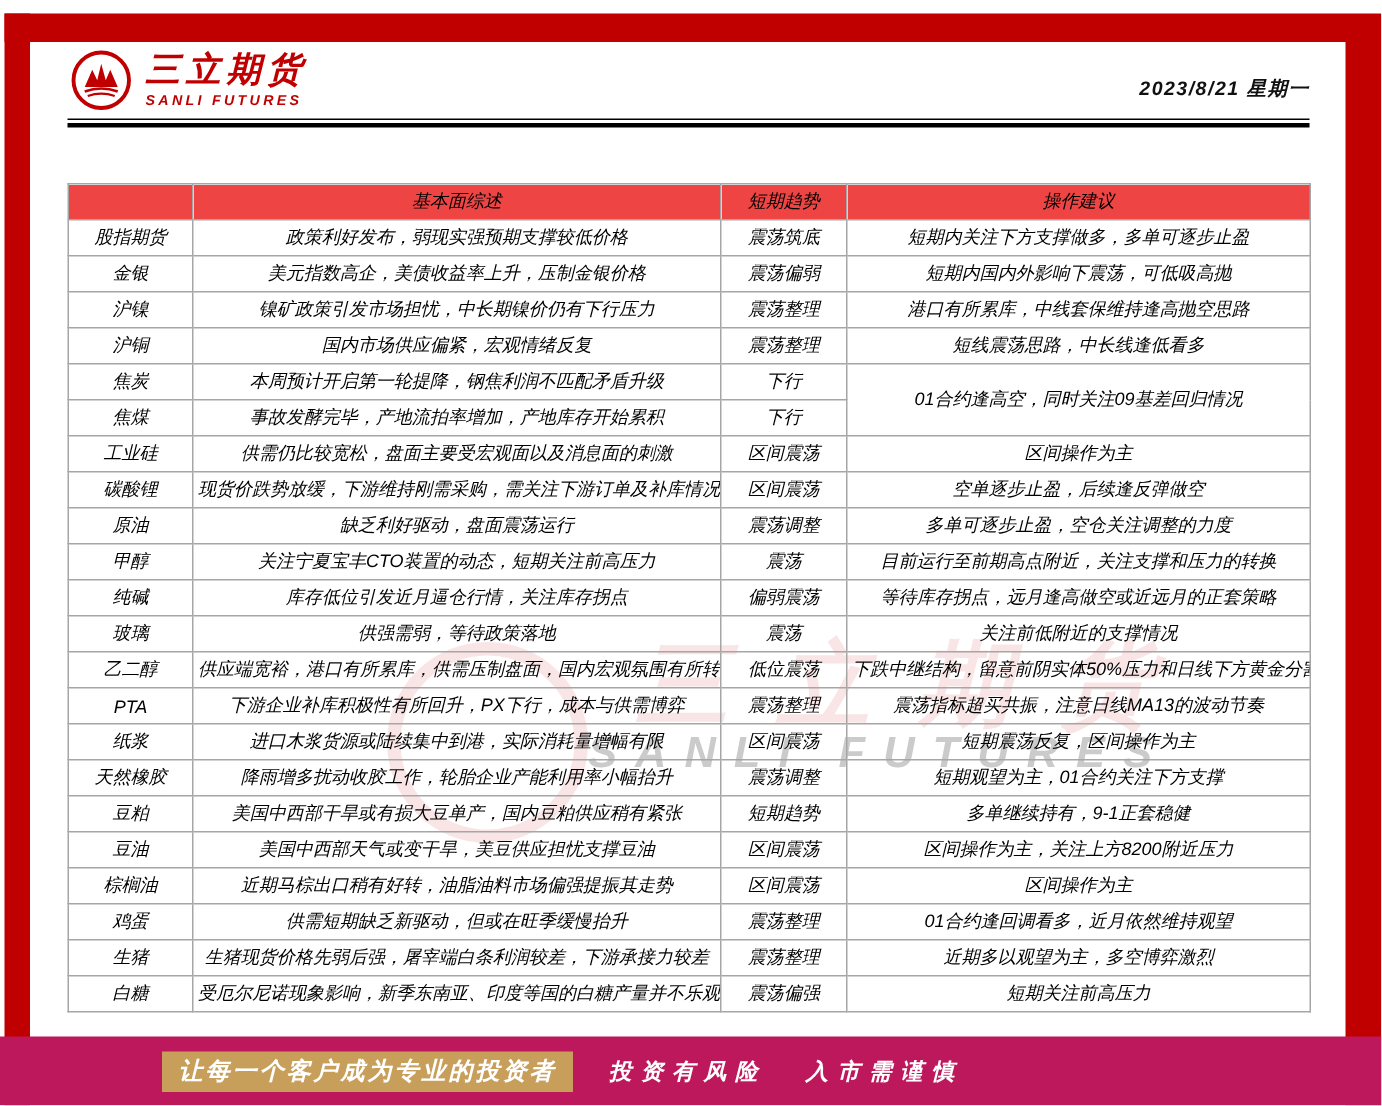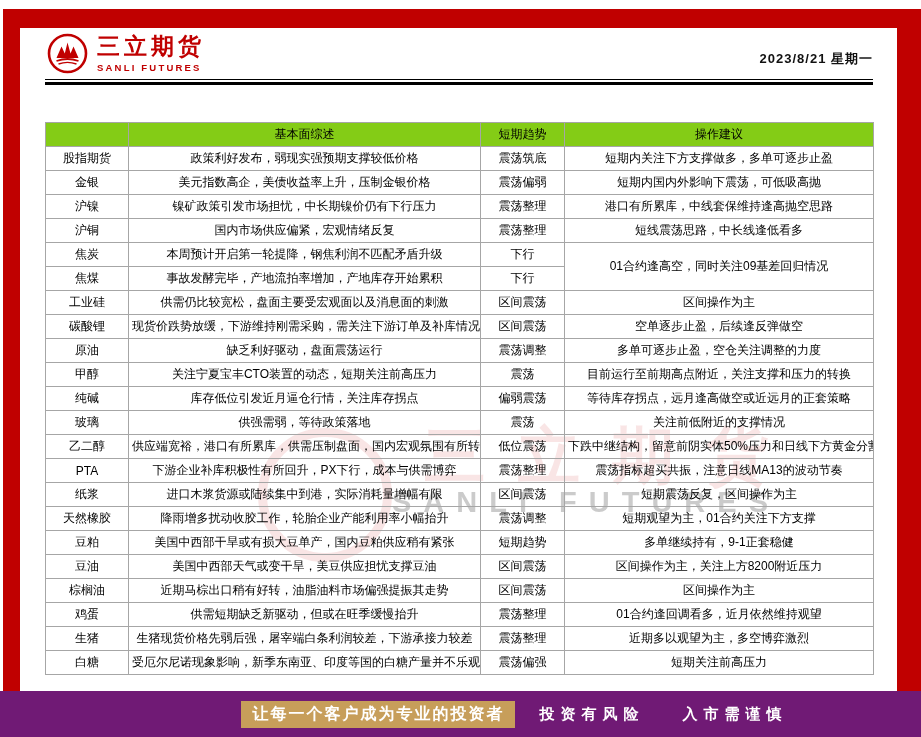--- a/index.html
+++ b/index.html
@@ -1,23 +1,23 @@
 <!DOCTYPE html>
 <html><head>
 <meta charset="utf-8">
 <style>
   html,body { margin:0; padding:0; background:#ffffff; font-family:"Liberation Sans", sans-serif; }
-  .page { position:relative; width:921px; height:737px; background:#ffffff; overflow:hidden; }
+  .page { position:relative; width:921px; height:737px; background:#ffffff; overflow:hidden;font-style:italic; }
 
   
   .frame-top    { position:absolute; left:3px;   top:9px;   width:918px; height:19px;  background:#c00000; }
   .frame-left   { position:absolute; left:3px;   top:9px;   width:17px;  height:728px; background:#c00000; }
   .frame-right  { position:absolute; left:897px; top:28px;  width:24px;  height:709px; background:#c00000; }
-  .footer-bar   { position:absolute; left:0;     top:691px; width:921px; height:46px;  background:#701a75;
-                  display:flex; align-items:center; padding-left:108px; box-sizing:border-box;justify-content:center; }
+  .footer-bar   { position:absolute; left:0;     top:691px; width:921px; height:46px;  background:#be185d;
+                  display:flex; align-items:center; padding-left:108px; box-sizing:border-box; }
 
   
   .logo { position:absolute; left:47px; top:33px; display:flex; align-items:center; }
   .logo-icon { width:41px; height:41px; }
   .logo-text { margin-left:9px; }
   .logo-cn { font-size:23px; font-weight:bold; color:#c00000; letter-spacing:4px; line-height:1.1; }
   .logo-en { font-size:9.5px; font-weight:bold; color:#c00000; letter-spacing:2.2px; margin-top:2px; }
   .date { position:absolute; right:48px; top:50px; font-size:13px; font-weight:bold; color:#111111; letter-spacing:1px;text-align:right; }
 
   .separator { position:absolute; left:45px; top:79px; width:828px; }
@@ -35,31 +35,31 @@
   .wm-en   { position:absolute; left:392px; top:486px; font-size:29px; font-weight:bold;
              letter-spacing:12px; color:rgba(125,125,125,0.40); z-index:1; white-space:nowrap; }
 
   
   table.opinion { position:absolute; left:45px; top:122px; width:828px; z-index:2;
                   border-collapse:collapse; table-layout:fixed; background:transparent; }
   table.opinion th, table.opinion td {
                   border:1px solid #a6a6a6; height:23px; text-align:center; vertical-align:middle;
                   font-size:12px; font-weight:normal; color:#000000; padding:0 3px;
                   white-space:nowrap; overflow:hidden; }
-  table.opinion thead th { background:#84cc16; }
+  table.opinion thead th { background:#ef4444; }
   col.c-commodity { width:83px; }
   col.c-summary   { width:352px; }
   col.c-trend     { width:84px; }
   col.c-advice    { width:309px; }
 
   
   .slogan-box { background:#c79e5a; color:#ffffff; font-size:16px; font-weight:bold;
                 letter-spacing:2px; padding:3px 11px; }
   .warning { color:#ffffff; font-size:15px; font-weight:bold; letter-spacing:6px; margin-left:24px; }
-  .warning .w2 { margin-left:28px; }
+  .warning .w2 { margin-left:16px; }
 </style>
 </head>
 <body>
 
 <div class="page">
 
   <div class="frame-top"></div>
   <div class="frame-left"></div>
   <div class="frame-right"></div>
 

